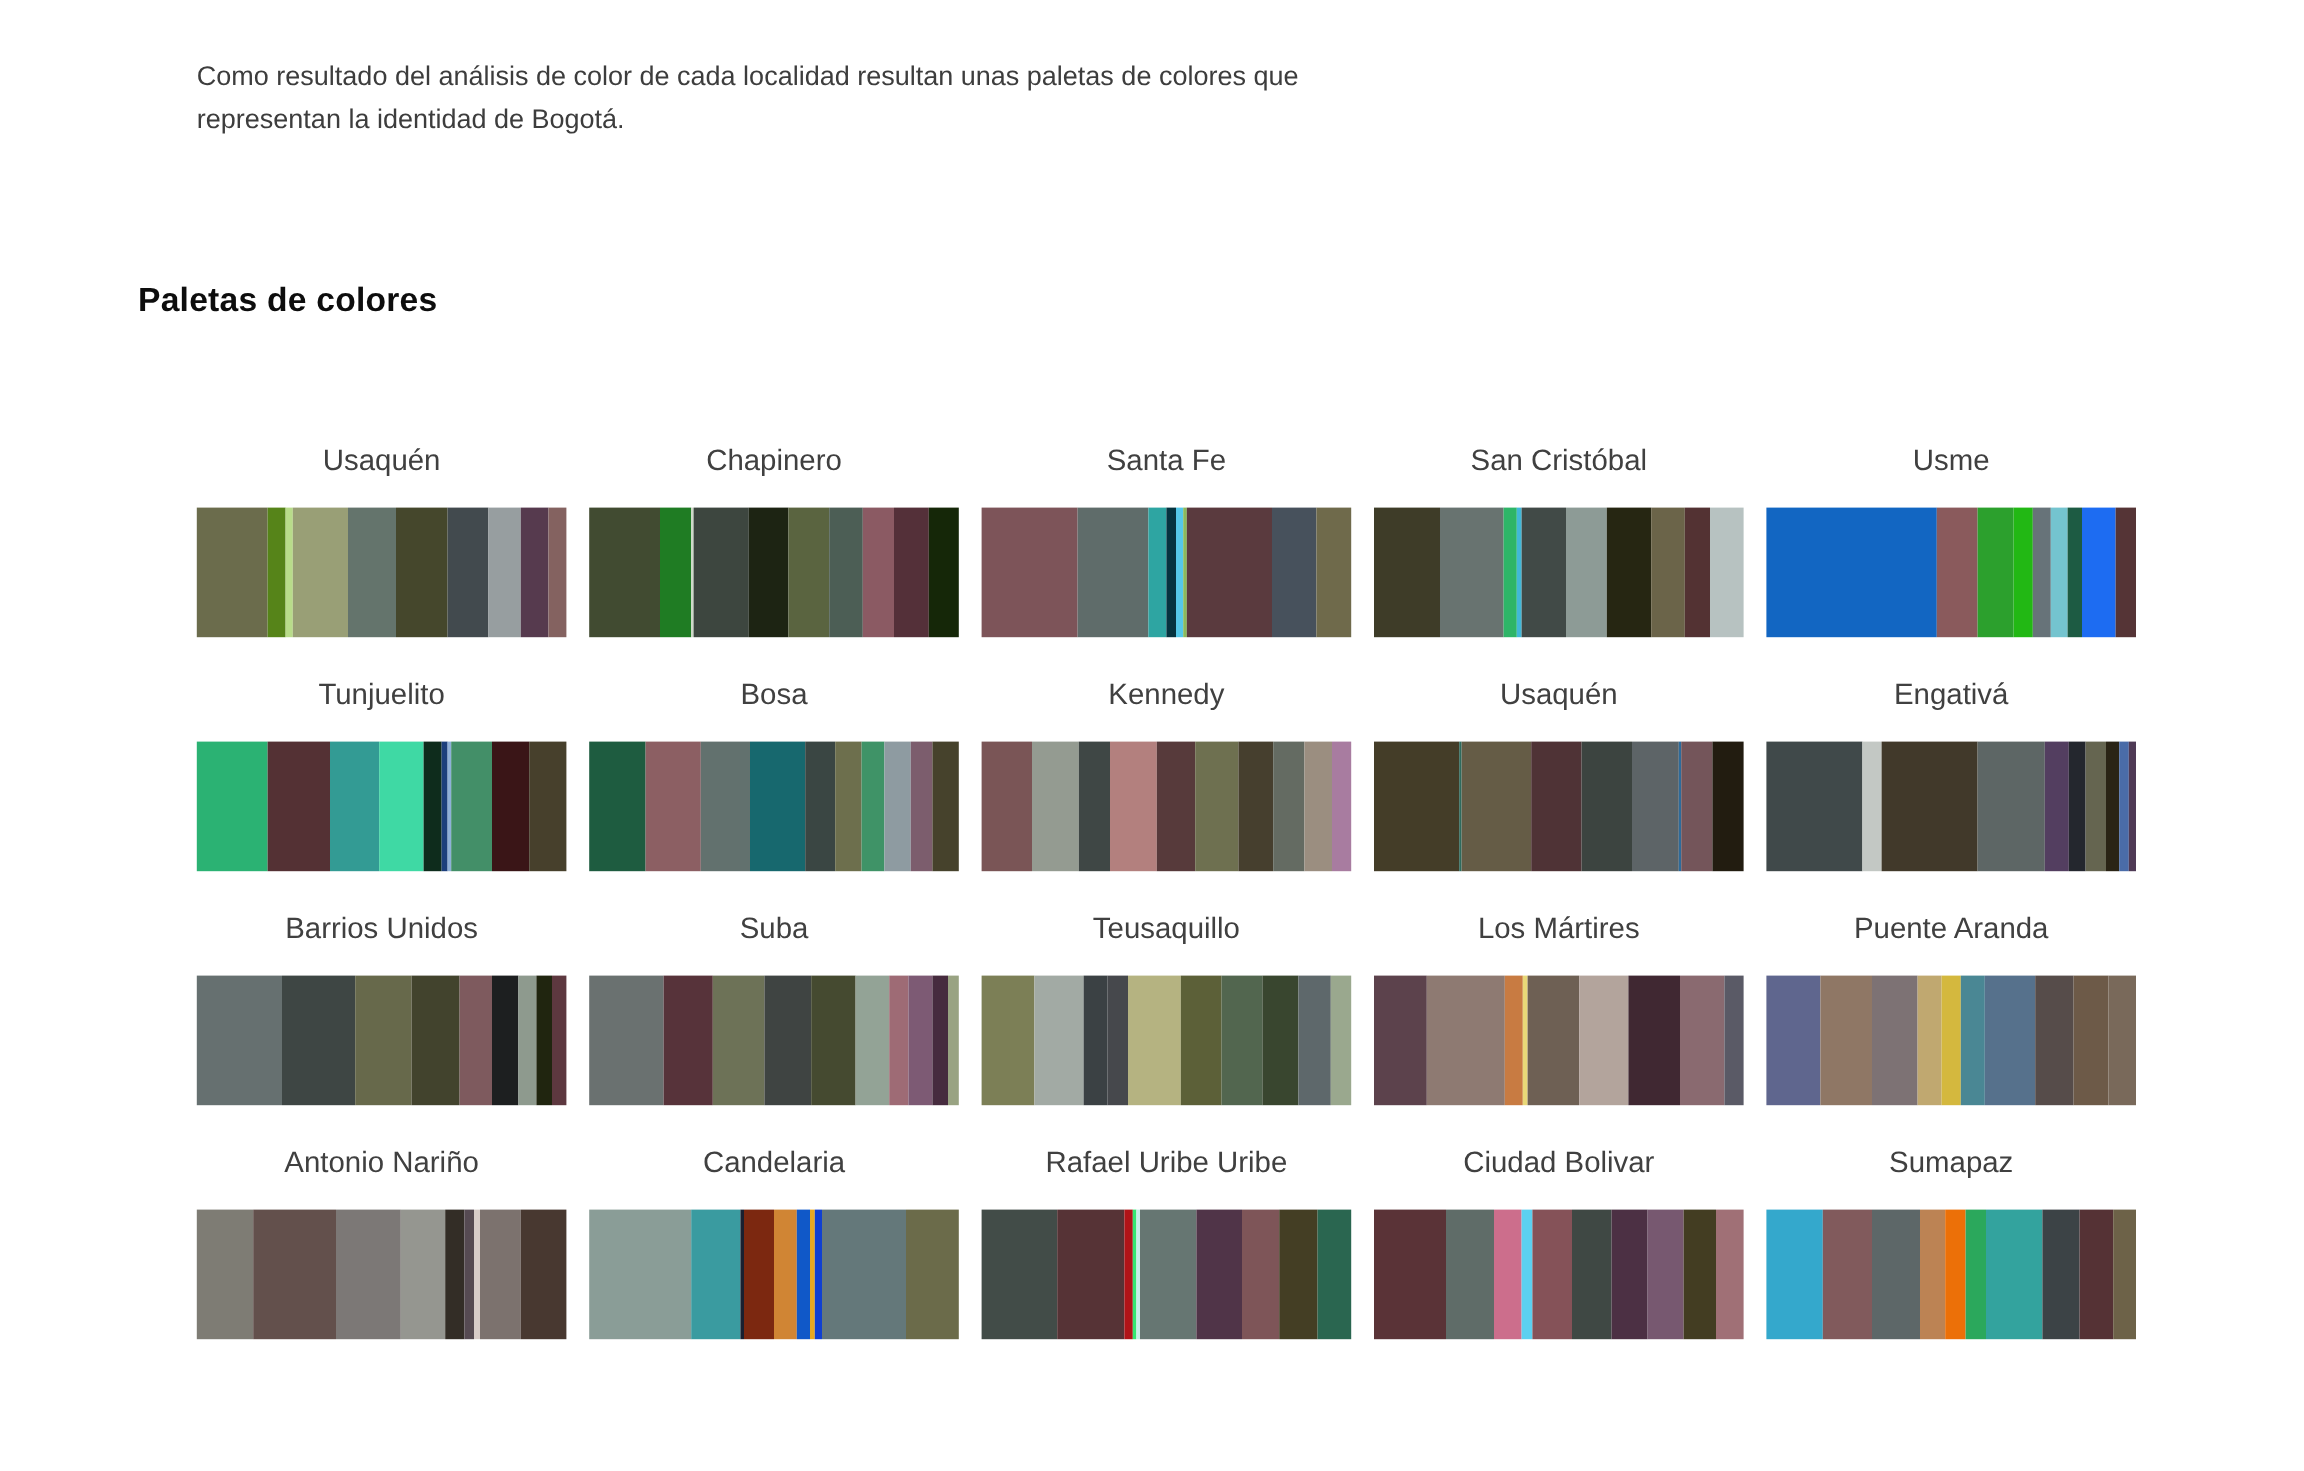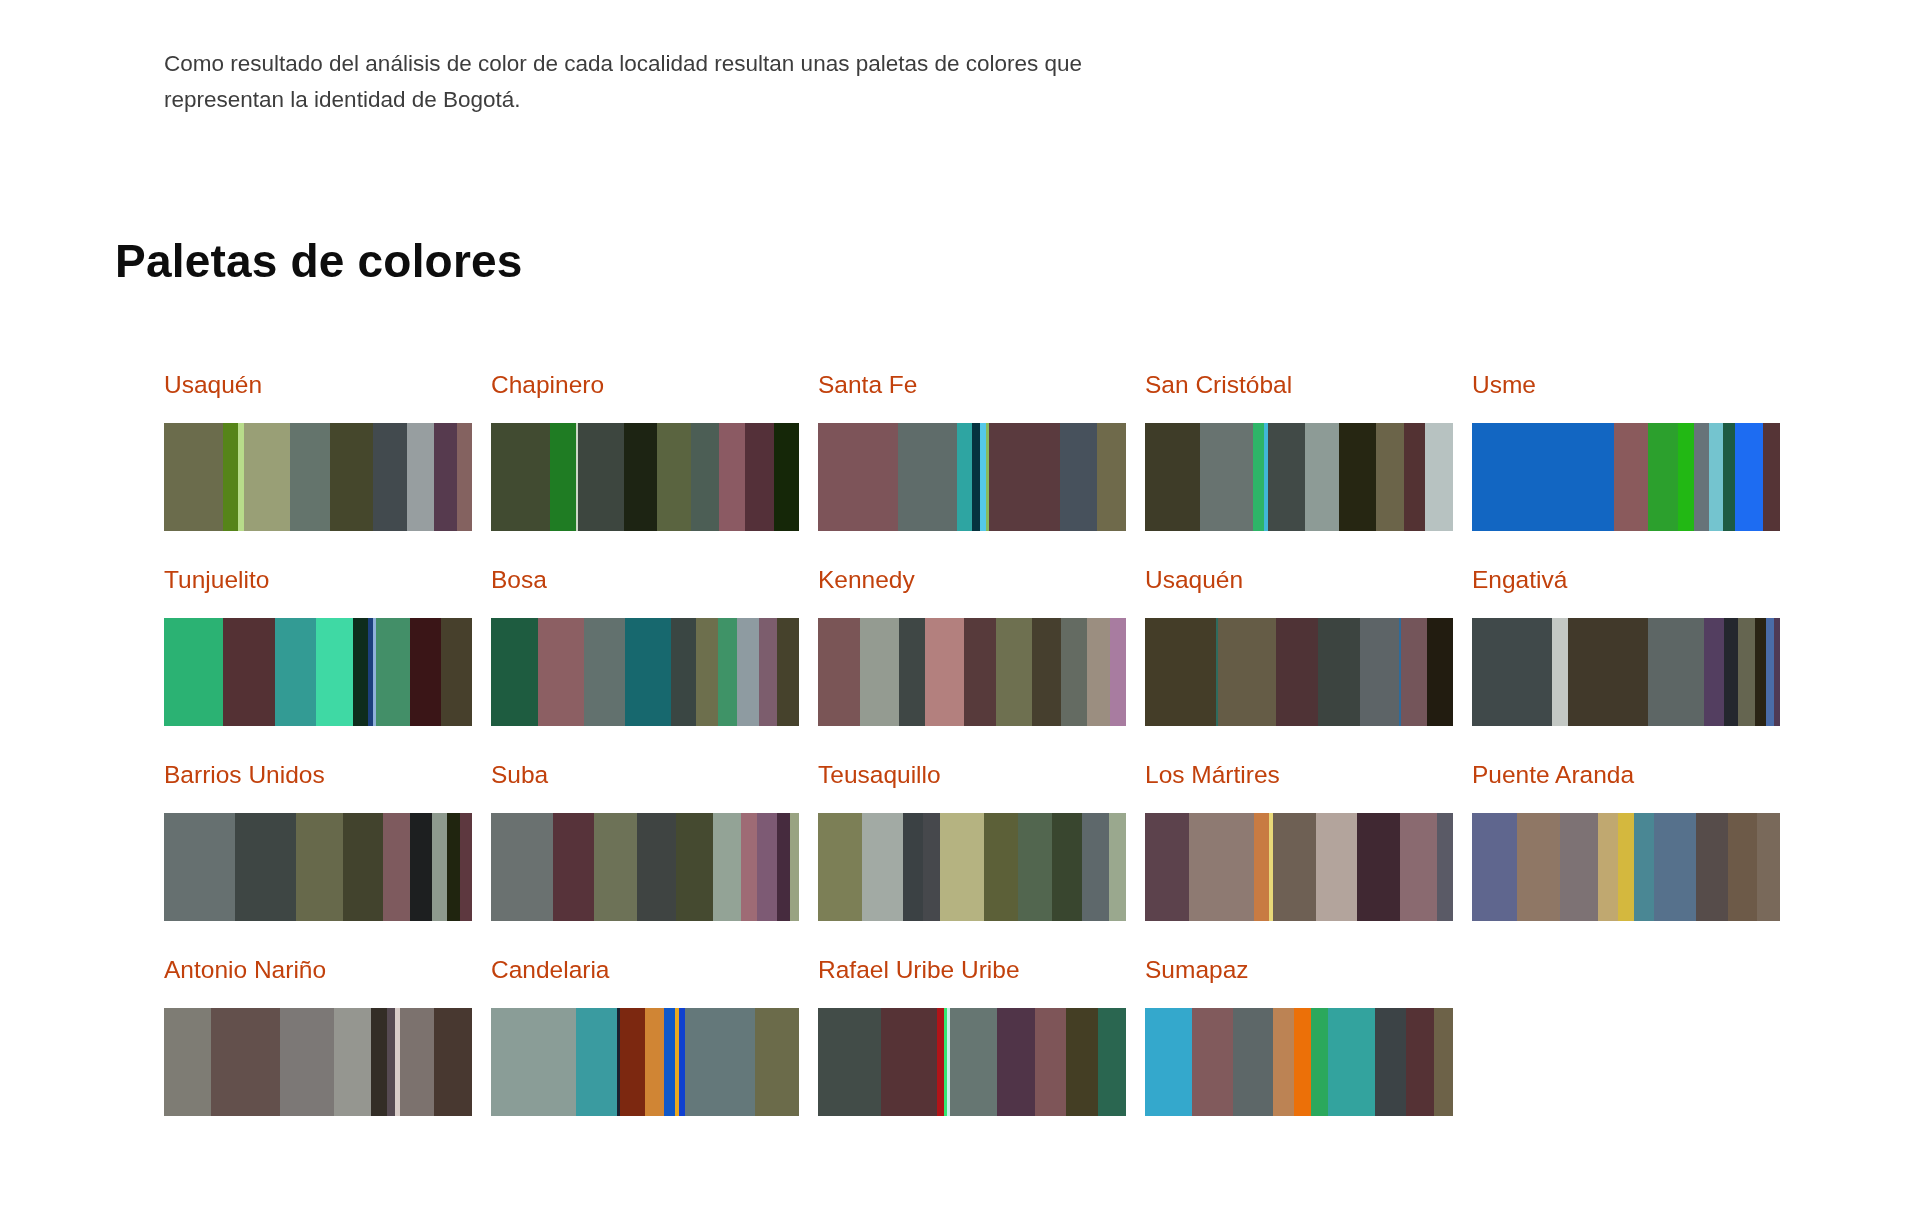--- a/index.html
+++ b/index.html
@@ -14,41 +14,42 @@
     position: absolute;
     left: 164px; top: 46px;
     width: 960px;
     font-size: 22.5px;
     line-height: 1.62;
     color: #3d3d3d;
   }
   .page-title {
     position: absolute;
     left: 115px; top: 234px;
-    font-size: 46px;
+    font-size: 28px;
     font-weight: 700;
     color: #0d0d0d;
     letter-spacing: 0.2px;
   }
   .palette-grid {
     position: absolute;
     left: 164px; top: 370px;
     width: 1616px;
     display: grid;
     grid-template-columns: repeat(5, 1fr);
     column-gap: 19px;
     row-gap: 34px;
   }
   .palette-card { width: 100%; }
   .palette-label {
     font-size: 24.5px;
     line-height: 30px;
-    color: #c2410c;
+    color: #404040;
     margin-bottom: 23px;
     white-space: nowrap;
+    text-align: center;
   }
   .palette-swatch {
     height: 108px;
     width: 100%;
     display: flex;
     flex-direction: row;
     align-items: stretch;
   }
   .color-stripe { height: 100%; }
 </style>
@@ -335,20 +336,35 @@
         <div class="color-stripe" style="background: rgb(53, 232, 113); flex-grow: 1.2;"></div>
         <div class="color-stripe" style="background: rgb(200, 240, 232); flex-grow: 0.8;"></div>
         <div class="color-stripe" style="background: rgb(102, 118, 114); flex-grow: 15;"></div>
         <div class="color-stripe" style="background: rgb(80, 52, 72); flex-grow: 12;"></div>
         <div class="color-stripe" style="background: rgb(126, 85, 88); flex-grow: 10;"></div>
         <div class="color-stripe" style="background: rgb(68, 62, 36); flex-grow: 10;"></div>
         <div class="color-stripe" style="background: rgb(42, 102, 80); flex-grow: 9;"></div>
       </div>
   </div>
 
+  <div class="palette-card">
+    <div class="palette-label">Ciudad Bolivar</div>
+    <div class="palette-swatch">
+        <div class="color-stripe" style="background: rgb(90, 51, 55); flex-grow: 18;"></div>
+        <div class="color-stripe" style="background: rgb(95, 108, 104); flex-grow: 12;"></div>
+        <div class="color-stripe" style="background: rgb(204, 110, 140); flex-grow: 7;"></div>
+        <div class="color-stripe" style="background: rgb(92, 208, 240); flex-grow: 2.5;"></div>
+        <div class="color-stripe" style="background: rgb(133, 82, 88); flex-grow: 10;"></div>
+        <div class="color-stripe" style="background: rgb(63, 72, 68); flex-grow: 10;"></div>
+        <div class="color-stripe" style="background: rgb(76, 48, 68); flex-grow: 9;"></div>
+        <div class="color-stripe" style="background: rgb(119, 88, 112); flex-grow: 9;"></div>
+        <div class="color-stripe" style="background: rgb(67, 61, 34); flex-grow: 8;"></div>
+        <div class="color-stripe" style="background: rgb(160, 112, 118); flex-grow: 7;"></div>
+      </div>
+  </div>
 
   <div class="palette-card">
     <div class="palette-label">Sumapaz</div>
     <div class="palette-swatch">
         <div class="color-stripe" style="background: rgb(52, 168, 204); flex-grow: 15;"></div>
         <div class="color-stripe" style="background: rgb(129, 90, 92); flex-grow: 13;"></div>
         <div class="color-stripe" style="background: rgb(93, 103, 104); flex-grow: 13;"></div>
         <div class="color-stripe" style="background: rgb(188, 131, 84); flex-grow: 6.5;"></div>
         <div class="color-stripe" style="background: rgb(236, 112, 8); flex-grow: 5.5;"></div>
         <div class="color-stripe" style="background: rgb(43, 168, 92); flex-grow: 5.5;"></div>

